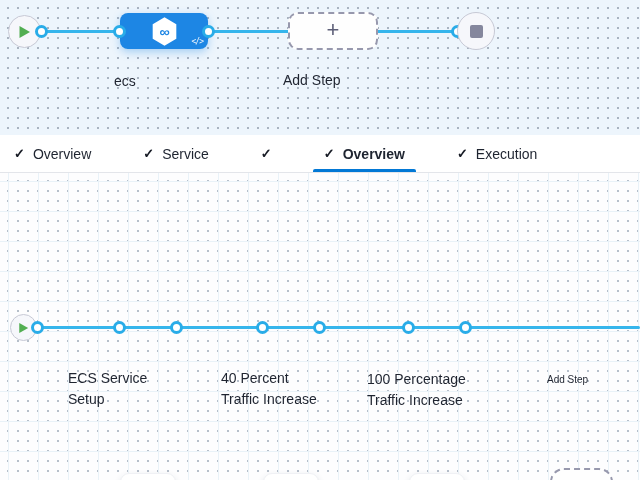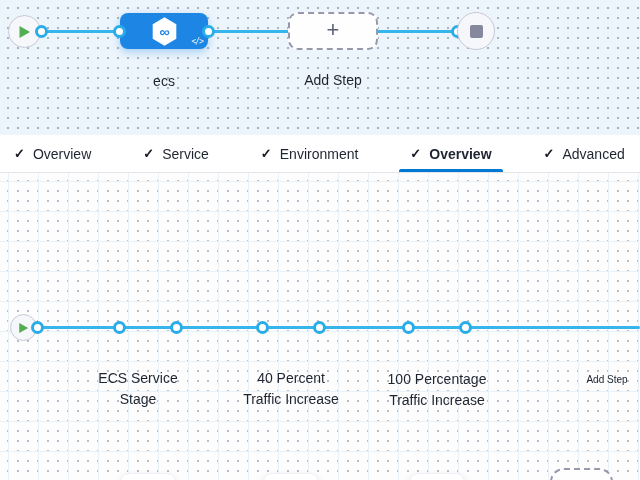--- a/index.html
+++ b/index.html
@@ -66,21 +66,21 @@
   
   .step-node {
     position:absolute; top:300px; width:56px; height:56px;
     background:#fff; border:1px solid #f0f1f5; border-radius:9px;
     box-shadow:0 3px 7px rgba(40,60,80,.12);
     display:flex; align-items:center; justify-content:center;
   }
 
   
   .node-label {
-    position:absolute; font-size:14px; color:#1f2430; text-align:center; line-height:21px;
+    position:absolute; font-size:14px; color:#1f2430; line-height:21px;
   }
 
   
   .tab-bar {
     position:absolute; left:0; top:135px; width:640px; height:38px;
     background:#fff; border-bottom:1px solid #e3e5ea;
     display:flex; align-items:stretch; gap:24px; overflow:hidden;
   }
   .tab {
     position:relative; display:flex; align-items:center; gap:8px;
@@ -135,30 +135,29 @@
     <div class="tab">
       <span class="check">✓</span>
       <span>Overview</span>
     </div>
     <div class="tab">
       <span class="check">✓</span>
       <span>Service</span>
     </div>
     <div class="tab">
       <span class="check">✓</span>
-      <span>Environment</span>
     </div>
     <div class="tab active">
       <span class="check">✓</span>
       <span>Overview</span>
       <span class="active-bar"></span>
     </div>
     <div class="tab">
       <span class="check">✓</span>
-      <span>Advanced</span>
+      <span>Execution</span>
     </div>
   </nav>
 
   <section class="exec-panel">
     <div class="wire" style="left:23px; top:153px; width:617px;"></div>
 
     <div class="round-node" style="left:10px; top:141px; width:27px; height:27px;">
       <svg width="11" height="12" viewBox="0 0 13 14">
         <polygon points="1.5,1 12,7 1.5,13" fill="#52ae52"></polygon>
       </svg>
@@ -185,21 +184,21 @@
     </div>
     <div class="port" style="left:402px; top:148px;"></div>
     <div class="port" style="left:459px; top:148px;"></div>
 
     <div class="dash-box add-step-box">
       
     </div>
 
     <div class="node-label" style="left:68px; top:195px; width:140px;">
       <div>ECS Service</div>
-      <div>Stage</div>
+      <div>Setup</div>
     </div>
     <div class="node-label" style="left:221px; top:195px; width:140px;">
       <div>40 Percent</div>
       <div>Traffic Increase</div>
     </div>
     <div class="node-label" style="left:367px; top:196px; width:140px;">
       <div>100 Percentage</div>
       <div>Traffic Increase</div>
     </div>
     <div class="node-label" style="left:547px; top:196px; width:120px; font-size:10px;">Add Step</div>

